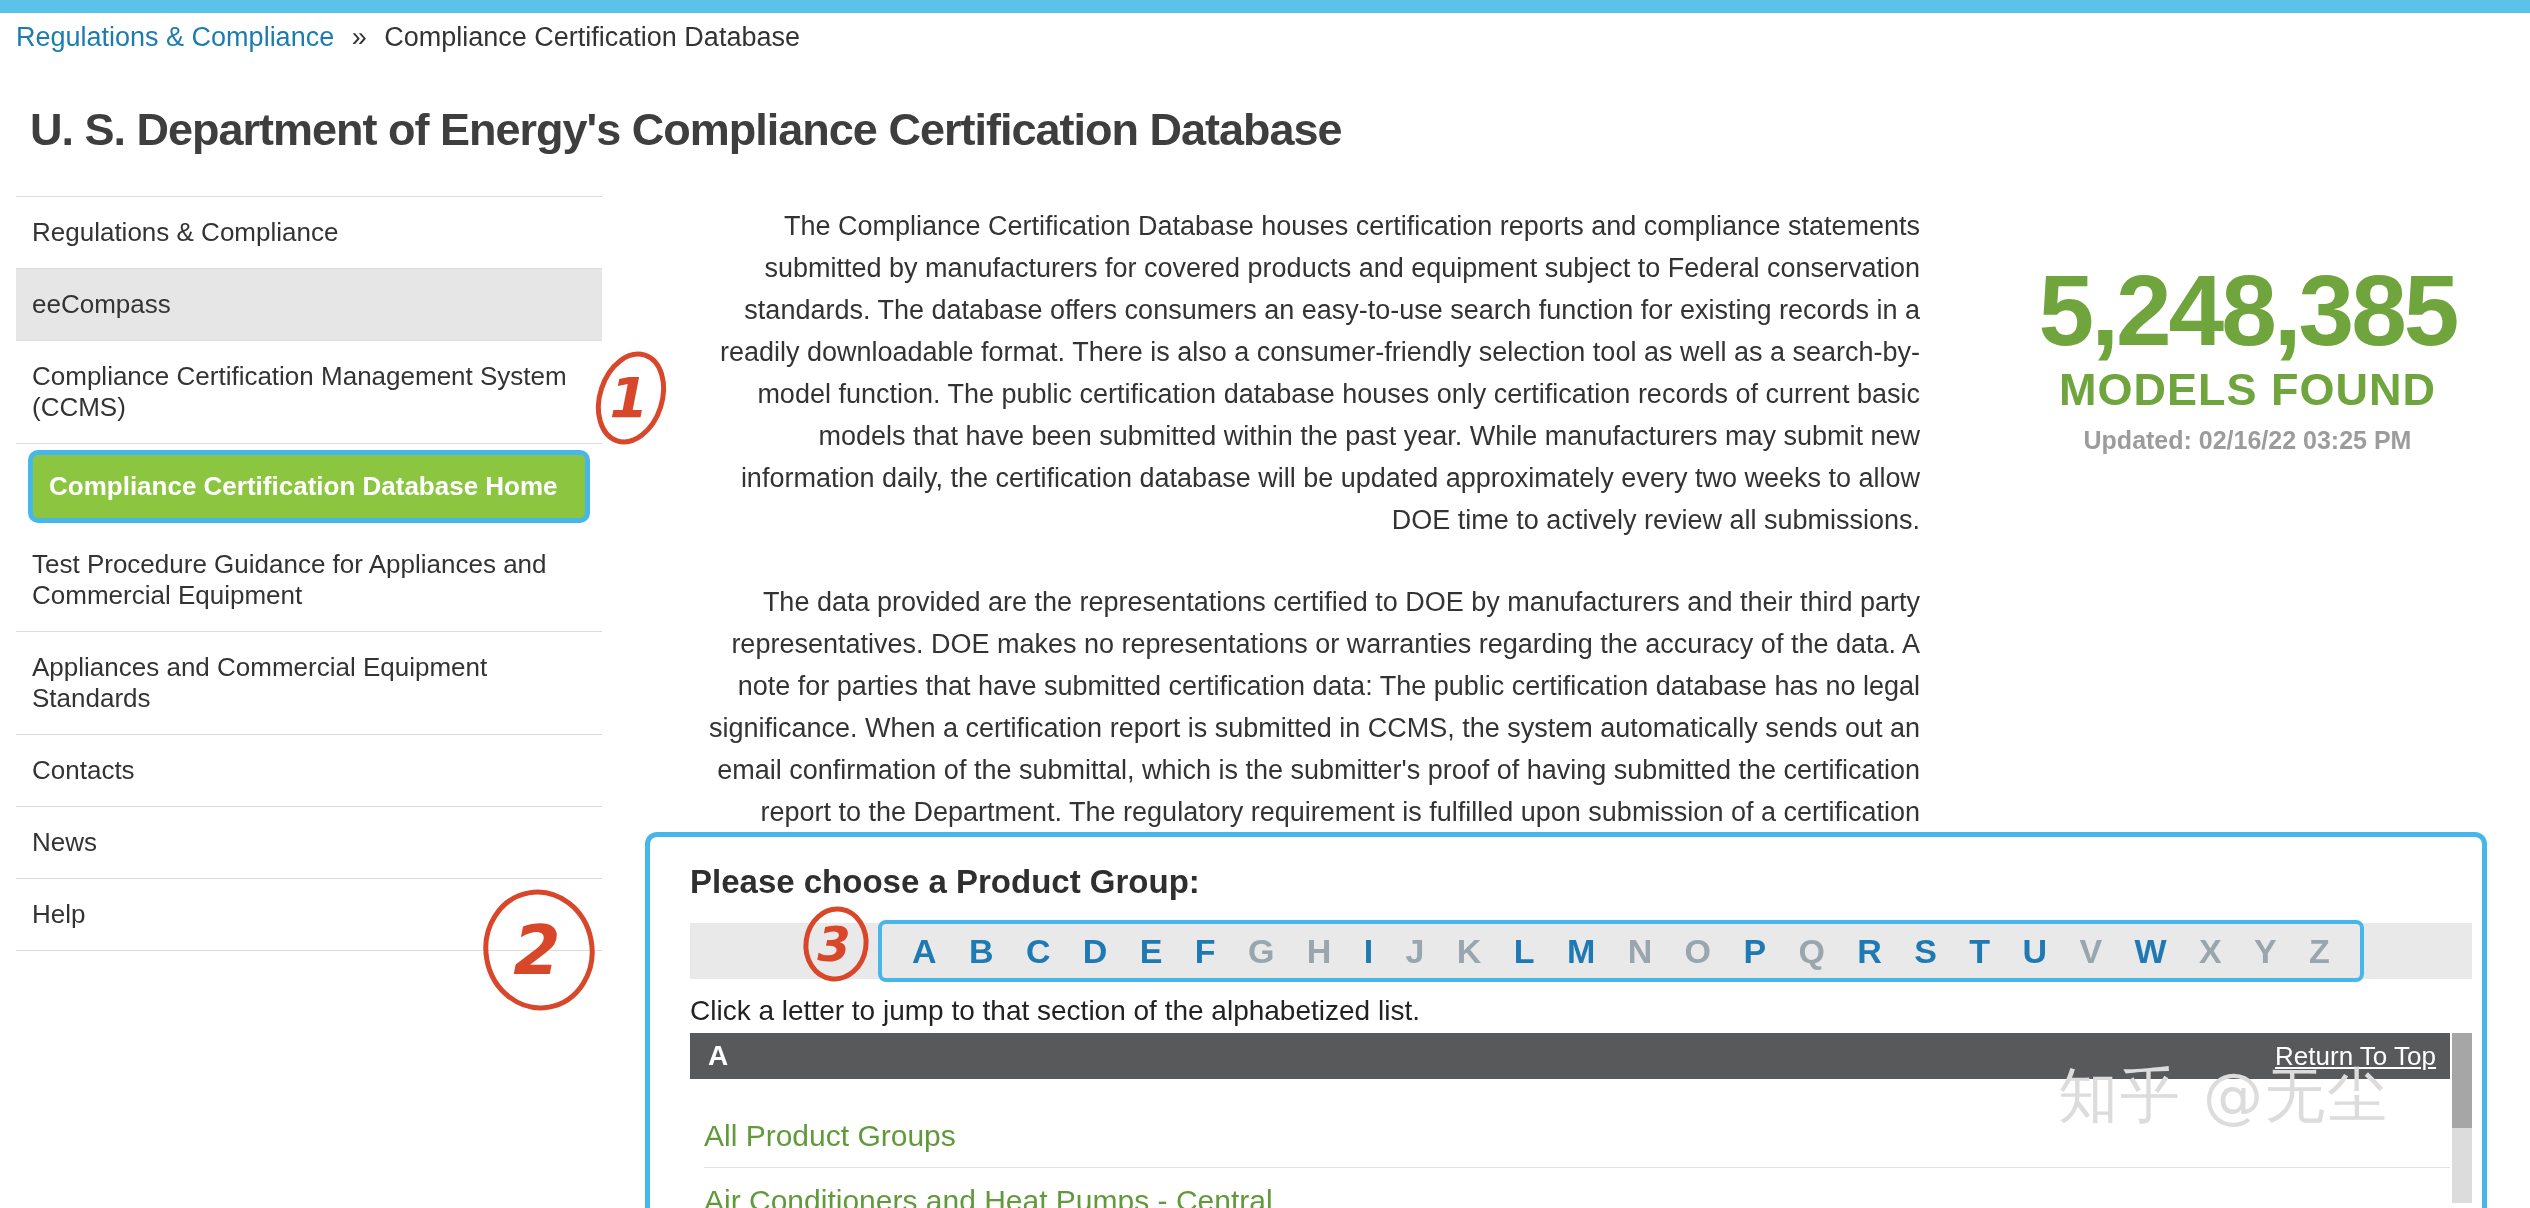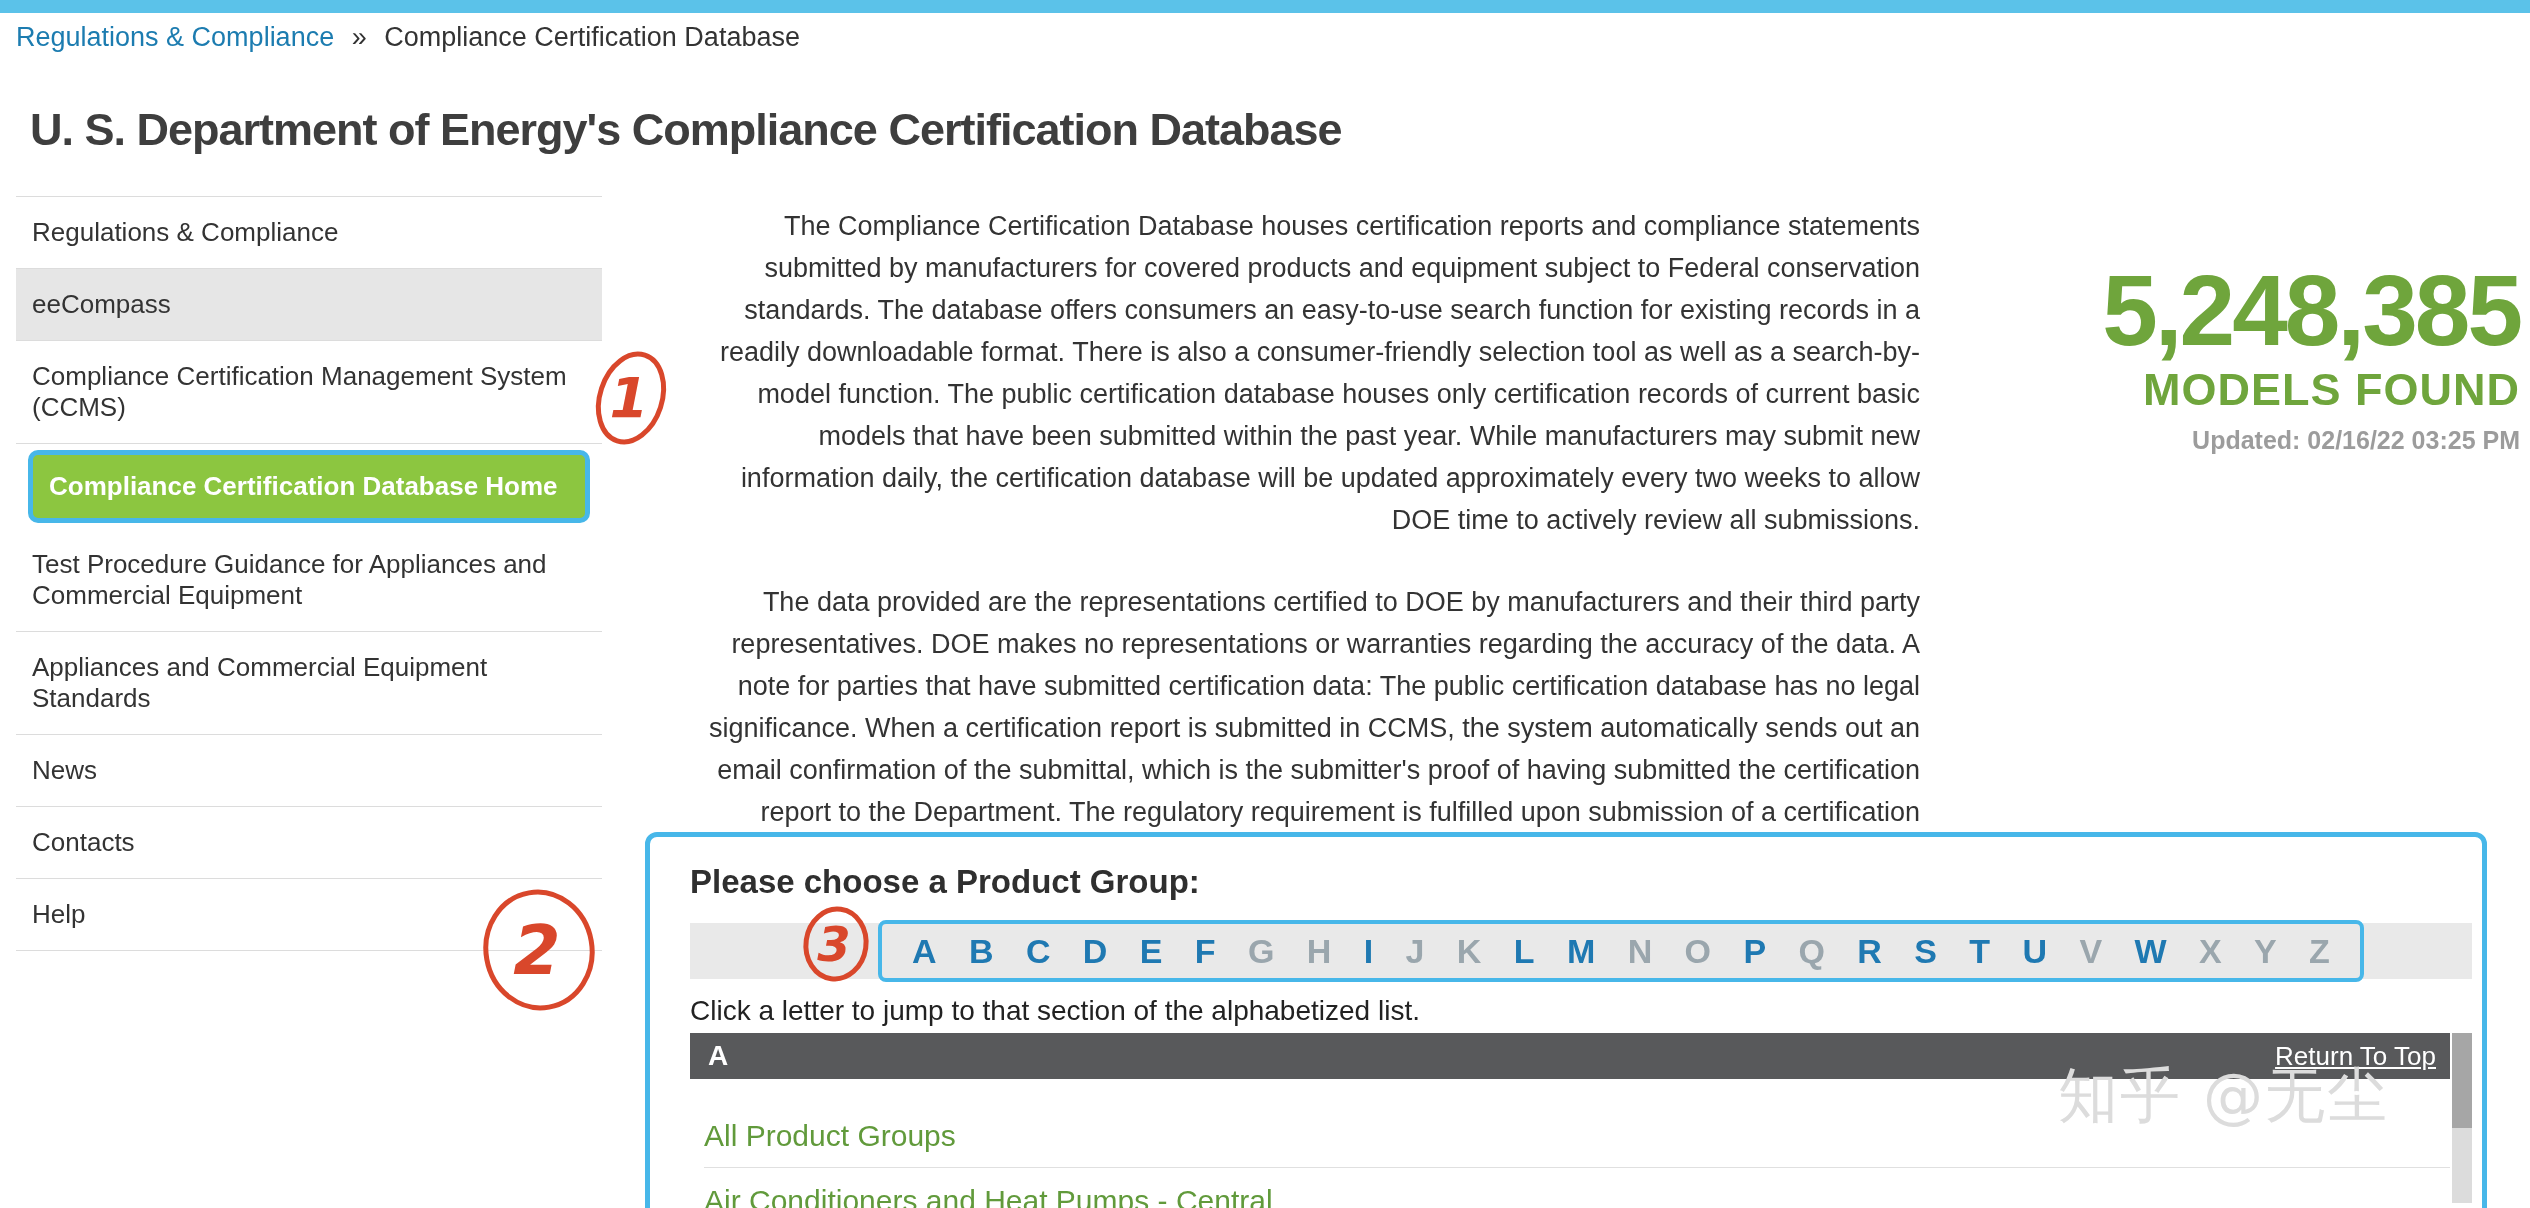--- a/index.html
+++ b/index.html
@@ -26,21 +26,21 @@
   .sb-item { padding:20px 16px; border-bottom:1px solid #DCDCDC; line-height:31px; color:#333; cursor:pointer; }
   .sb-item.gray { background:#E6E6E6; }
   .sb-item.active {
     background:#8CC640; color:#fff; font-weight:bold;
     border:5px solid #47B7E9; border-radius:10px; margin:6px 12px; padding:16px 16px;
   }
 
   .main-text { position:absolute; top:205px; left:688px; width:1232px; font-size:27px; line-height:42px; color:#333;text-align:right; }
   .main-text p { margin:0 0 40px 0; }
 
-  .stats { position:absolute; top:258px; left:1975px; width:545px; text-align:right; }
+  .stats { position:absolute; top:258px; left:1975px; width:545px; text-align:center; }
   .stats .count { font-size:100px; font-weight:bold; color:#6FA53C; letter-spacing:-3px; line-height:104px; }
   .stats .count-label { font-size:45px; font-weight:bold; color:#6FA53C; letter-spacing:1px; margin-top:2px; }
   .stats .updated { font-size:25px; font-weight:bold; color:#9C9C9C; margin-top:10px; }
 
   .panel {
     position:absolute; top:832px; left:645px; width:1842px; height:416px;
     border:5px solid #47B7E9; border-radius:12px; background:#fff; overflow:hidden;
   }
   .panel-inner { padding:26px 10px 0 40px; }
   h2.pg-heading { margin:0; font-size:33px; font-weight:bold; color:#2F2F2F; }
@@ -90,22 +90,22 @@
 
 <h1 class="page-title">U. S. Department of Energy's Compliance Certification Database</h1>
 
 <nav class="sidebar">
   <div class="sb-item">Regulations &amp; Compliance</div>
   <div class="sb-item gray">eeCompass</div>
   <div class="sb-item">Compliance Certification Management System (CCMS)</div>
   <div class="sb-item active">Compliance Certification Database Home</div>
   <div class="sb-item">Test Procedure Guidance for Appliances and Commercial Equipment</div>
   <div class="sb-item">Appliances and Commercial Equipment Standards</div>
+  <div class="sb-item">Contacts</div>
   <div class="sb-item">News</div>
-  <div class="sb-item">Contacts</div>
   <div class="sb-item">Help</div>
 </nav>
 
 <div class="main-text">
   <p>The Compliance Certification Database houses certification reports and compliance statements submitted by manufacturers for covered products and equipment subject to Federal conservation standards. The database offers consumers an easy-to-use search function for existing records in a readily downloadable format. There is also a consumer-friendly selection tool as well as a search-by-model function. The public certification database houses only certification records of current basic models that have been submitted within the past year. While manufacturers may submit new information daily, the certification database will be updated approximately every two weeks to allow DOE time to actively review all submissions.</p>
   <p>The data provided are the representations certified to DOE by manufacturers and their third party representatives. DOE makes no representations or warranties regarding the accuracy of the data. A note for parties that have submitted certification data: The public certification database has no legal significance. When a certification report is submitted in CCMS, the system automatically sends out an email confirmation of the submittal, which is the submitter's proof of having submitted the certification report to the Department. The regulatory requirement is fulfilled upon submission of a certification report that complies with the requirements of 10 CFR Part 429 - not upon posting on this site.</p>
 </div>
 
 <div class="stats">
   <div class="count">5,248,385</div>

